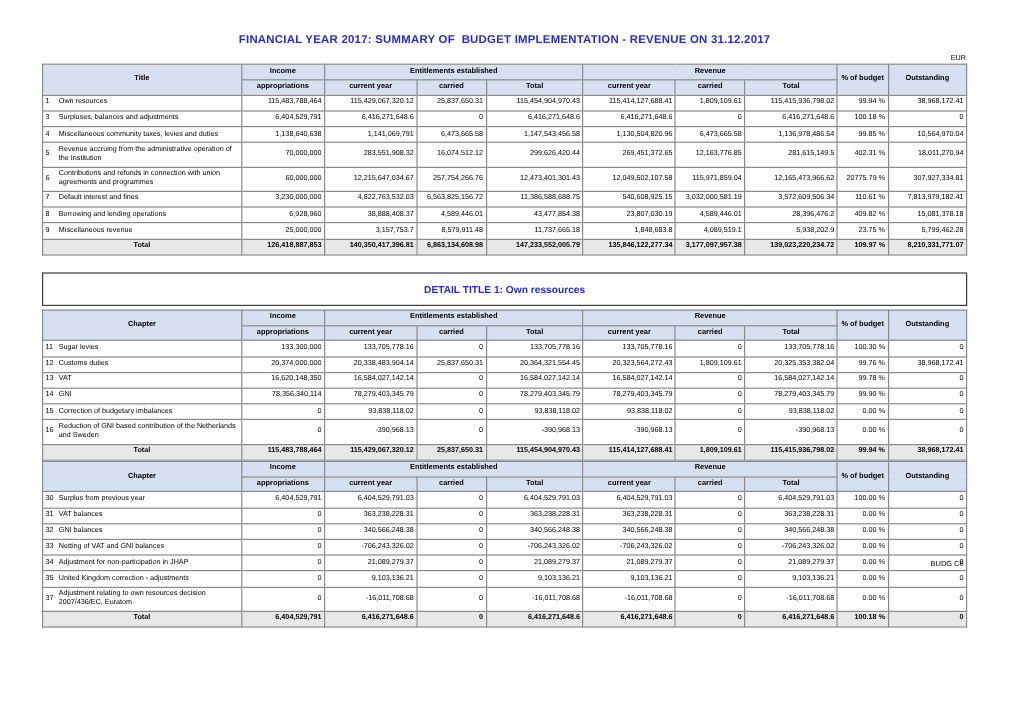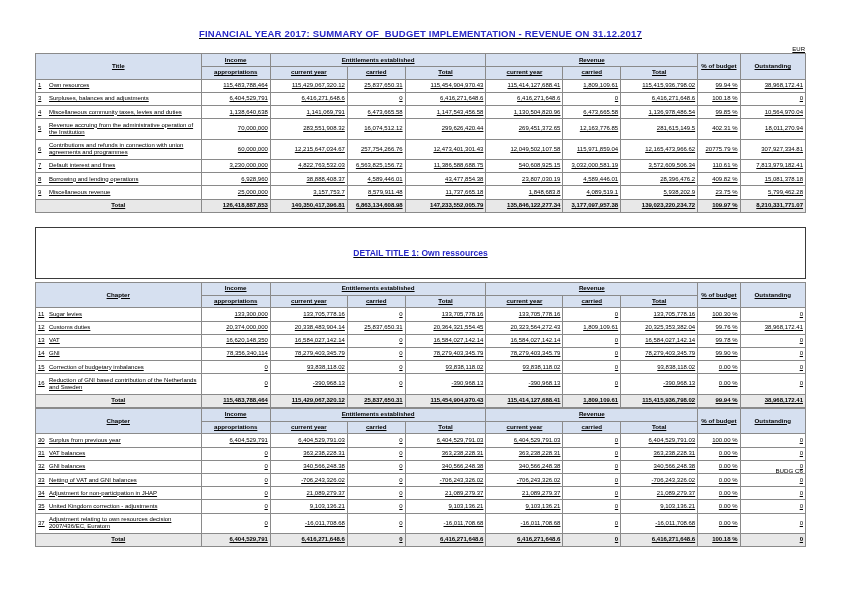--- a/index.html
+++ b/index.html
@@ -13,21 +13,20 @@
   html,body{margin:0;padding:0;background:#fff;}
   body{
     width:841px;height:595px;
     font-family:"Liberation Sans", sans-serif;
     color:#000;
   }
   .page{
     position:relative;
     width:841px;height:488px;
     padding:12px 35px 0 35px;
-    text-decoration:underline;
   }
   .main-title{
     margin-top:16px;
     text-align:center;
     color:var(--title-blue);
     font-weight:bold;
     font-size:9.5px;
     white-space:pre-wrap;
     letter-spacing:.2px;
   }
@@ -75,21 +74,21 @@
   }
   tr.total td.label{text-align:center;}
   .detail-title-box{
     margin-top:14px;
     margin-bottom:3px;
     border:1px solid #3a3a3a;
     text-align:center;
     color:var(--title-blue);
     font-weight:bold;
     font-size:8.5px;
-    padding:20px 0;
+    padding:8px 0;
     background:#fff;
   }
   .footer{
     position:absolute;
     right:38px;
     bottom:14px;
     font-size:6.2px;
   }
 </style>
 </head>

